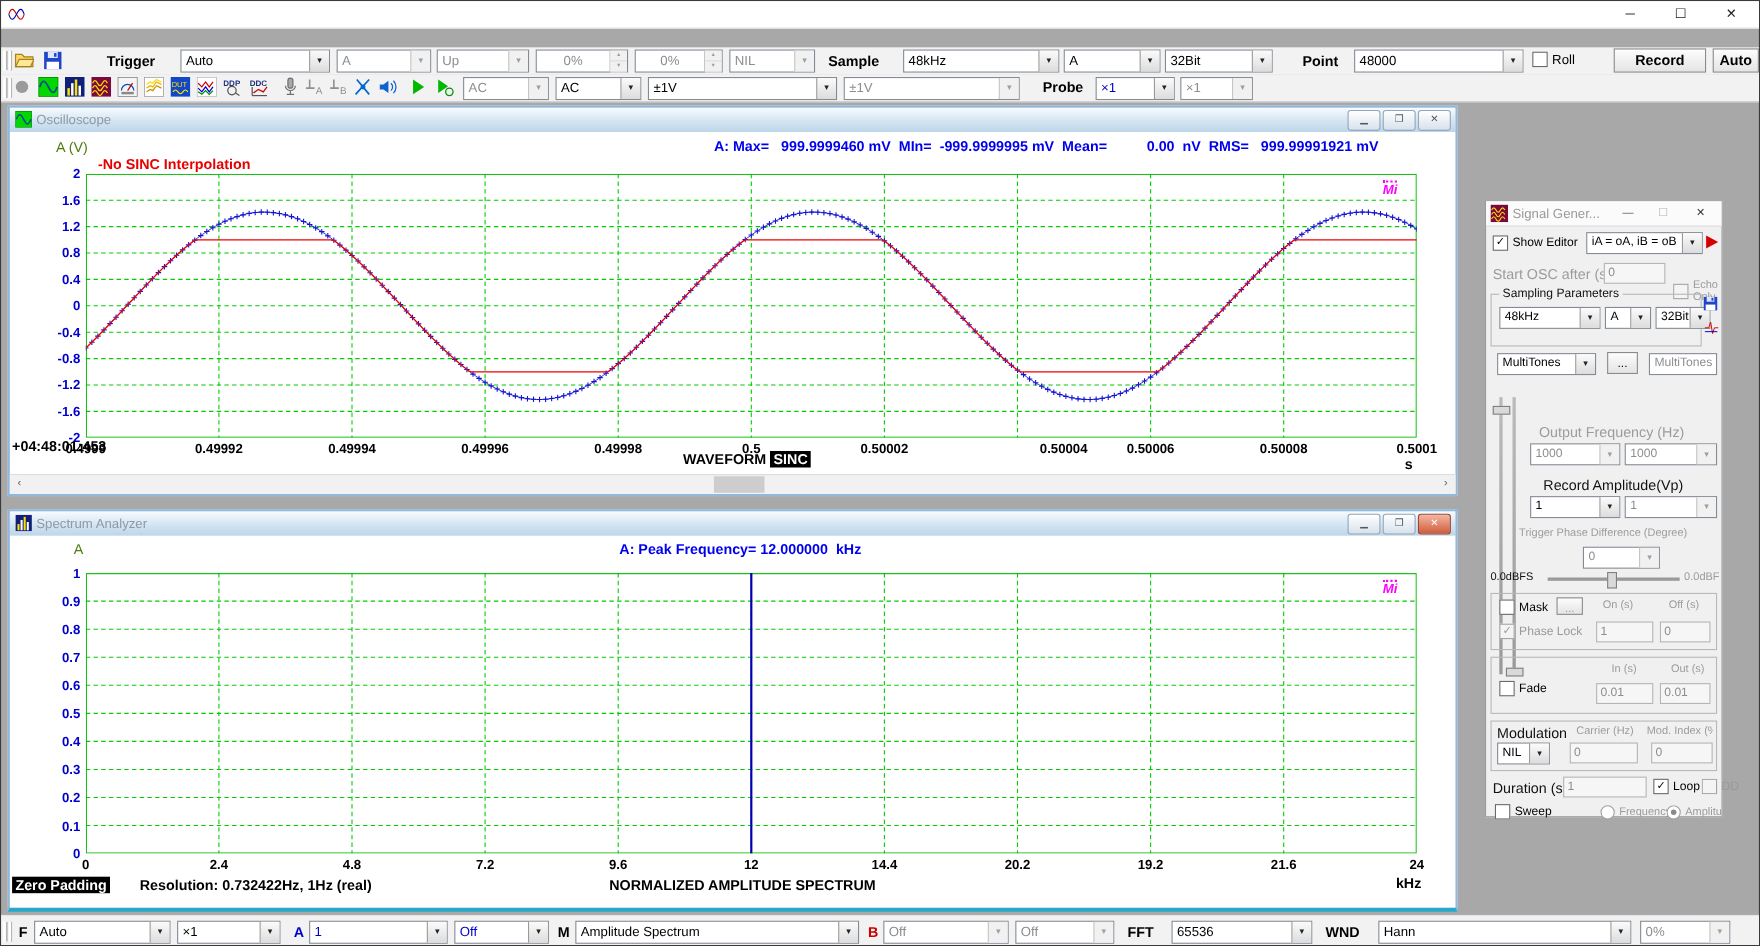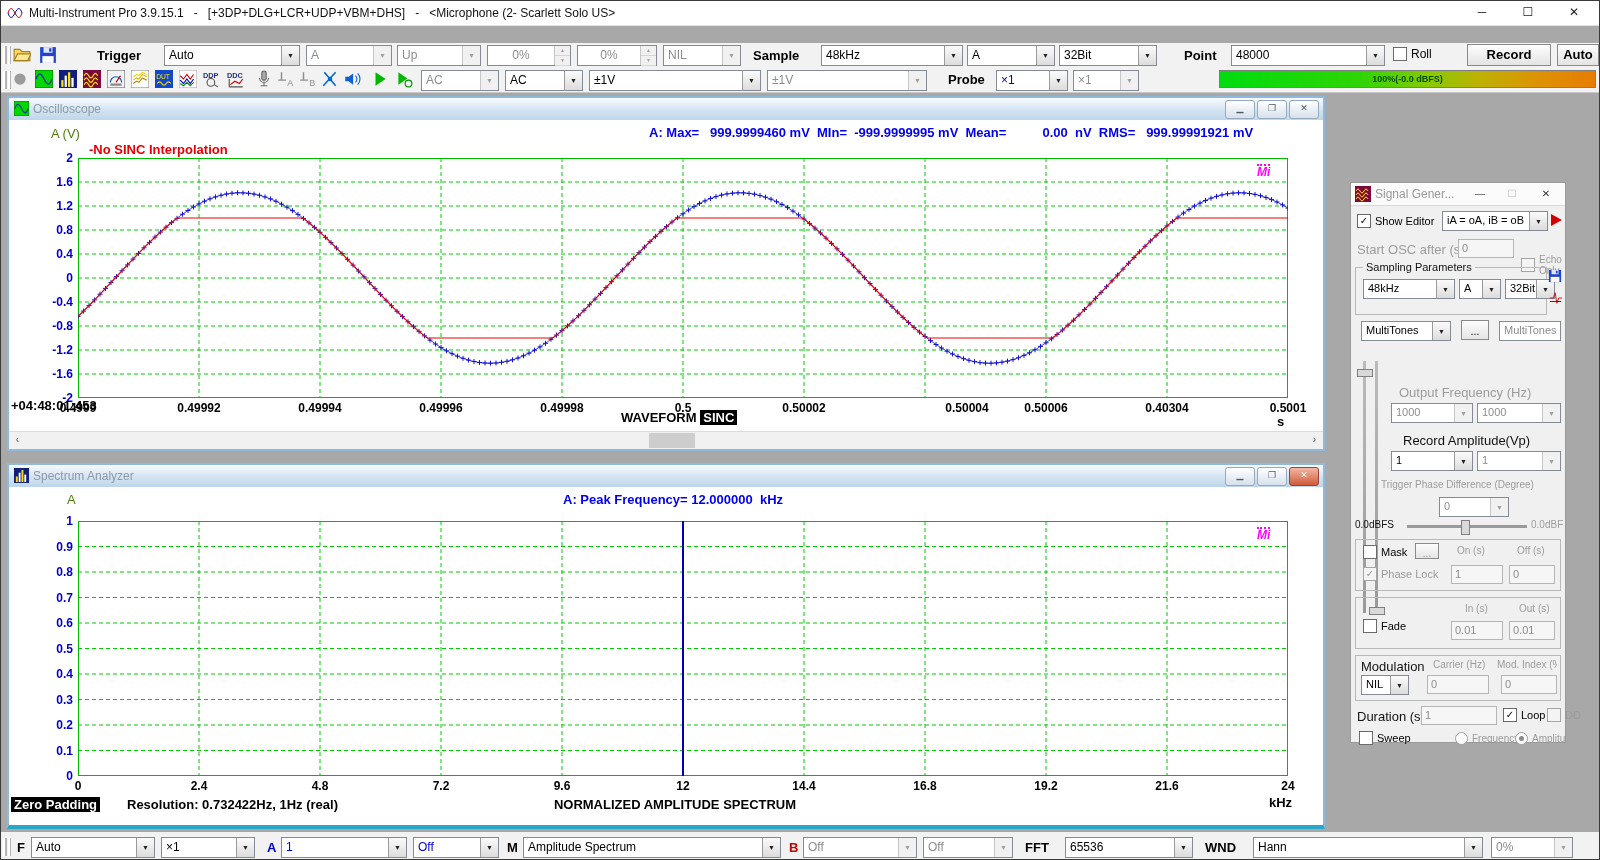--- a/index.html
+++ b/index.html
@@ -81,21 +81,20 @@
 <div id="app">
 
   <div class="abs" id="titlebar">
     <span class="abs" style="left:6px;top:4px;width:16px;height:16px">
         <svg width="16" height="16" viewBox="0 0 16 16">
           <rect width="16" height="16" fill="#fff"></rect>
           <path d="M1 8C3 2,5 2,8 8S13 14,15 8" stroke="#d00000" fill="none"></path>
           <path d="M1 8C3 14,5 14,8 8S13 2,15 8" stroke="#0000c0" fill="none"></path>
         </svg>
       </span>
-    <span class="t">Multi-Instrument Pro 3.9.15.1   -   [+3DP+DLG+LCR+UDP+VBM+DHS]   -   &lt;Microphone (2- Scarlett Solo US&gt;</span>
     <span class="capbtn-main" style="left:1458px">─</span>
     <span class="capbtn-main" style="left:1504px">☐</span>
     <span class="capbtn-main" style="left:1550px">✕</span>
   </div>
 
 
   <div class="abs toolbar" id="toolbar1">
     <span class="grip" style="left:2px;top:3px"></span>
     <span class="abs" style="left:12px;top:3px;width:18px;height:18px">
         <svg width="18" height="18" viewBox="0 0 16 16">
@@ -286,21 +285,20 @@
       </span>
     <span class="blbl" style="left:947px;top:4px">Probe</span>
     <span class="combo blue" style="left:995px;top:2px;width:72px">
         <span class="cv">×1</span>
         <span class="ca">▼</span>
       </span>
     <span class="combo dis" style="left:1072px;top:2px;width:66px">
         <span class="cv">×1</span>
         <span class="ca">▼</span>
       </span>
-    <span class="meter">100%(-0.0 dBFS)</span>
   </div>
 
   <div class="win" id="scopewin" style="left:6px;top:95px;width:1318px;height:355px">
     <div class="wtb">
       <span class="abs" style="left:5px;top:3px;width:15px;height:15px">
           <svg width="15" height="15" viewBox="0 0 16 16">
             <rect width="16" height="16" fill="#00d800" stroke="#007800"></rect>
             <path d="M1 8C3 2,5 2,8 8s5 6 7 0" stroke="#004890" fill="none" stroke-width="1.4"></path>
           </svg>
         </span>
@@ -356,21 +354,21 @@
       <div id="scopeXT">
           <span class="xtick" style="left: 24px; top: 281px;">0.4999</span>
           <span class="xtick" style="left: 145px; top: 281px;">0.49992</span>
           <span class="xtick" style="left: 266px; top: 281px;">0.49994</span>
           <span class="xtick" style="left: 387px; top: 281px;">0.49996</span>
           <span class="xtick" style="left: 508px; top: 281px;">0.49998</span>
           <span class="xtick" style="left: 629px; top: 281px;">0.5</span>
           <span class="xtick" style="left: 750px; top: 281px;">0.50002</span>
           <span class="xtick" style="left: 913px; top: 281px;">0.50004</span>
           <span class="xtick" style="left: 992px; top: 281px;">0.50006</span>
-          <span class="xtick" style="left: 1113px; top: 281px;">0.40304</span>
+          <span class="xtick" style="left: 1113px; top: 281px;">0.50008</span>
           <span class="xtick" style="left: 1234px; top: 281px;">0.5001</span>
         </div>
       <span class="ftxt" style="left:2px;top:278px">+04:48:01:453</span>
       <span class="ftxt" style="left:612px;top:290px"><span>WAVEFORM</span>&nbsp;<span class="badge">SINC</span></span>
       <span class="ftxt" style="left:1268px;top:294px">s</span>
       <div class="sbar" style="left:0;top:311px;width:1314px">
         <span class="sarr" style="left:0">‹</span>
         <span class="sthumb" style="left:640px;width:46px"></span>
         <span class="sarr" style="left:1297px">›</span>
       </div>
@@ -435,21 +433,21 @@
           <span class="ytick" style="left: 4px; top: 282px;">0</span>
         </div>
       <div id="specXT">
           <span class="xtick" style="left: 24px; top: 292px;">0</span>
           <span class="xtick" style="left: 145px; top: 292px;">2.4</span>
           <span class="xtick" style="left: 266px; top: 292px;">4.8</span>
           <span class="xtick" style="left: 387px; top: 292px;">7.2</span>
           <span class="xtick" style="left: 508px; top: 292px;">9.6</span>
           <span class="xtick" style="left: 629px; top: 292px;">12</span>
           <span class="xtick" style="left: 750px; top: 292px;">14.4</span>
-          <span class="xtick" style="left: 871px; top: 292px;">16.8</span>
+          <span class="xtick" style="left: 871px; top: 292px;">20.2</span>
           <span class="xtick" style="left: 992px; top: 292px;">19.2</span>
           <span class="xtick" style="left: 1113px; top: 292px;">21.6</span>
           <span class="xtick" style="left: 1234px; top: 292px;">24</span>
         </div>
       <span class="ftxt" style="left:1260px;top:308px">kHz</span>
       <span class="ftxt" style="left:2px;top:310px"><span class="badge">Zero Padding</span></span>
       <span class="ftxt" style="left:118px;top:310px">Resolution: 0.732422Hz, 1Hz (real)</span>
       <span class="ftxt" style="left:466px;top:310px;width:400px;text-align:center">NORMALIZED AMPLITUDE SPECTRUM</span>
     </div>
   </div>

